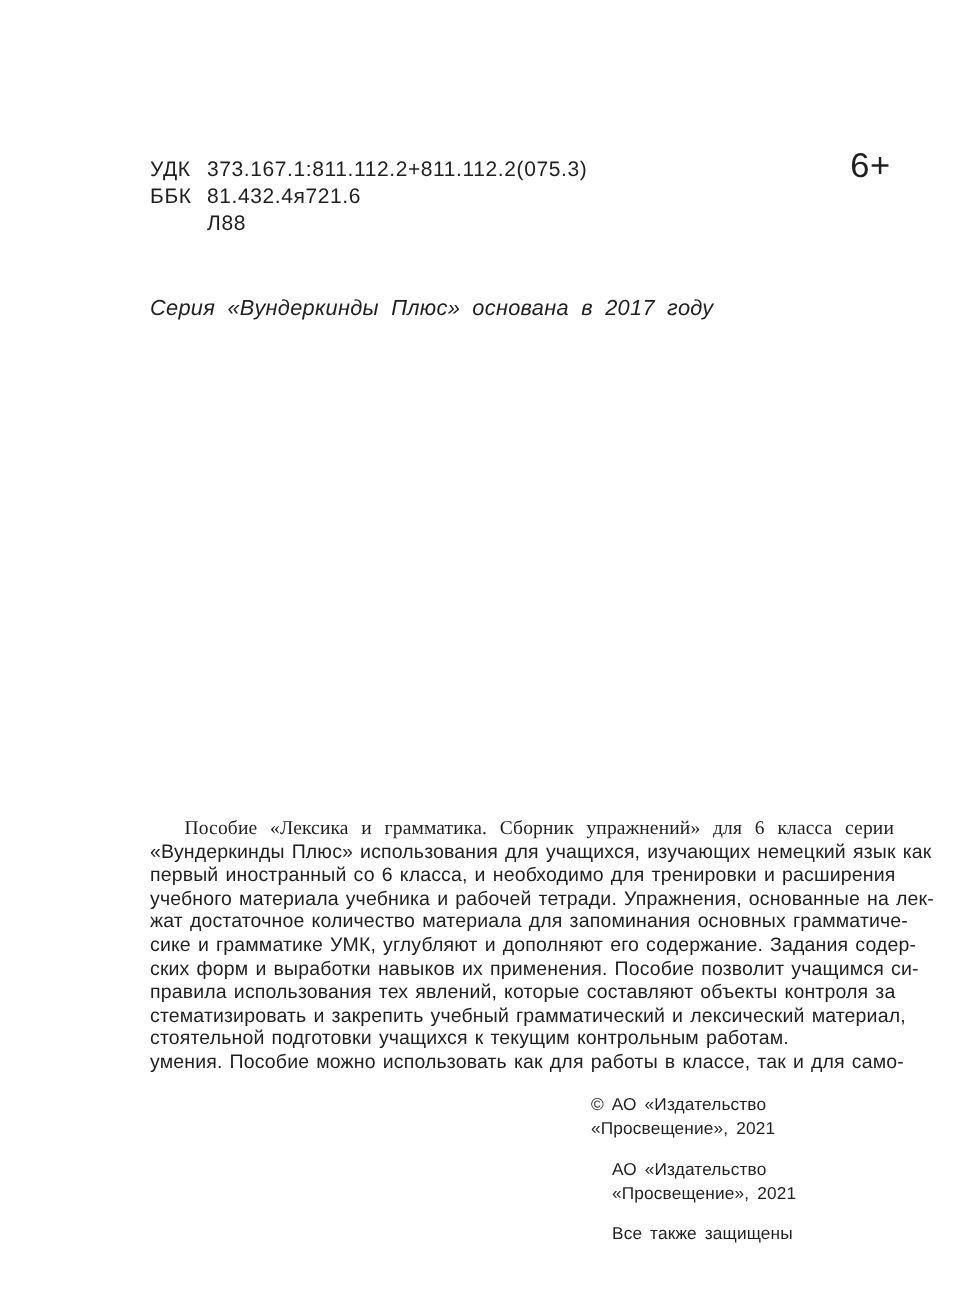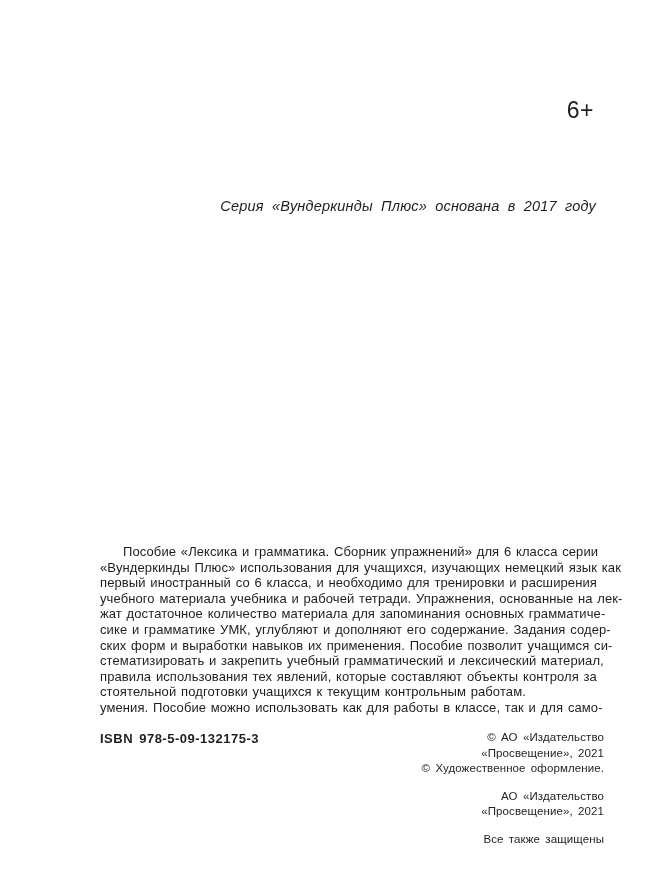--- a/index.html
+++ b/index.html
@@ -38,21 +38,21 @@
     font-size: 23px;
     letter-spacing: 0.5px;
   }
 
   
   .series-note {
     position: absolute;
     left: 100px;
     top: 198px;
     width: 496px;
-    text-align: right;
+    text-align: left;
     font-style: italic;
     font-size: 14.5px;
     word-spacing: 4px;
     letter-spacing: 0.2px;
   }
 
   
   .annotation {
     position: absolute;
     left: 100px;
@@ -61,21 +61,21 @@
     font-size: 13px;
     line-height: 15.6px;
     letter-spacing: 0.1px;
   }
   .a-line {
     text-align: justify;
     text-align-last: justify;
     white-space: nowrap;
     word-spacing: 1px;
   }
-  .a-line.first { text-indent: 23px; }
+  .a-line.first { text-indent: 23px; font-family: Liberation Serif, serif; }
   .a-line.last  { text-align-last: left; white-space: normal; }
 
   
   .isbn {
     position: absolute;
     left: 100px;
     top: 731px;
     font-size: 13px;
     font-weight: bold;
     letter-spacing: 0.5px;
@@ -83,50 +83,61 @@
   }
   .copyright {
     position: absolute;
     left: 394px;
     top: 730px;
     width: 210px;
     font-size: 11.5px;
     line-height: 15.6px;
     word-spacing: 2px;
     letter-spacing: 0.1px;
-    text-align: right;
   }
   .c-line.indent { padding-left: 14px; margin-top: 12px; }
 </style>
 </head>
 <body>
 
 <div class="page">
 
+  <div class="cataloging">
+    <div class="cat-row">
+      <span class="cat-label">УДК</span>
+      <span class="cat-value">373.167.1:811.112.2+811.112.2(075.3)</span>
+    </div>
+    <div class="cat-row">
+      <span class="cat-label">ББК</span>
+      <span class="cat-value">81.432.4я721.6</span>
+    </div>
+    <div class="cat-row">
+      <span class="cat-label"></span>
+      <span class="cat-value">Л88</span>
+    </div>
+  </div>
 
   <div class="age-rating">6+</div>
 
   <div class="series-note">Серия «Вундеркинды Плюс» основана в 2017 году</div>
 
   <div class="annotation">
     <div class="a-line first">Пособие «Лексика и грамматика. Сборник упражнений» для 6 класса серии</div>
     <div class="a-line">«Вундеркинды Плюс» использования для учащихся, изучающих немецкий язык как</div>
     <div class="a-line">первый иностранный со 6 класса, и необходимо для тренировки и расширения</div>
     <div class="a-line">учебного материала учебника и рабочей тетради. Упражнения, основанные на лек-</div>
     <div class="a-line">жат достаточное количество материала для запоминания основных грамматиче-</div>
     <div class="a-line">сике и грамматике УМК, углубляют и дополняют его содержание. Задания содер-</div>
     <div class="a-line">ских форм и выработки навыков их применения. Пособие позволит учащимся си-</div>
+    <div class="a-line">правила использования тех явлений, которые составляют объекты контроля за</div>
     <div class="a-line">стематизировать и закрепить учебный грамматический и лексический материал,</div>
-    <div class="a-line">правила использования тех явлений, которые составляют объекты контроля за</div>
     <div class="a-line last">стоятельной подготовки учащихся к текущим контрольным работам.</div>
     <div class="a-line">умения. Пособие можно использовать как для работы в классе, так и для само-</div>
   </div>
 
-  <div class="isbn">ISBN 978-5-09-132175-3</div>
 
   <div class="copyright">
     <div class="c-line">© АО «Издательство «Просвещение», 2021</div>
-    <div class="c-line">© Художественное оформление.</div>
     <div class="c-line indent">АО «Издательство «Просвещение», 2021</div>
     <div class="c-line indent">Все также защищены</div>
   </div>
 
 </div>
 
 </body></html>

